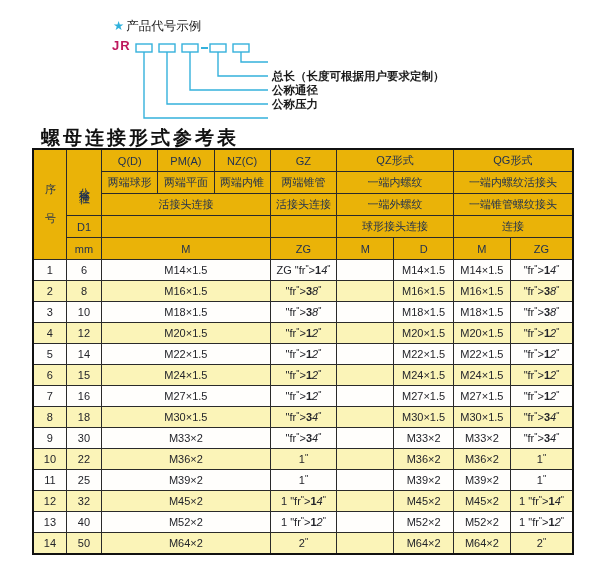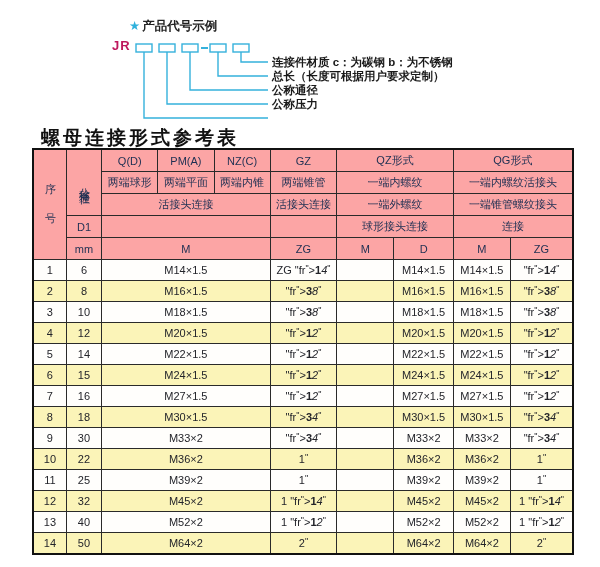--- a/index.html
+++ b/index.html
@@ -2,35 +2,35 @@
 <html><head>
 <meta charset="utf-8">
 <style>
   html,body{margin:0;padding:0;background:#f2f2f2;}
   #page{position:relative;width:600px;height:567px;background:#ffffff;overflow:hidden;
         font-family:"Liberation Sans","DejaVu Sans",sans-serif;color:#222;}
 
   
   #diagram{position:absolute;left:0;top:0;width:600px;height:130px;}
   #diagram svg{position:absolute;left:0;top:0;}
-  .diag-heading{position:absolute;left:113px;top:18px;font-size:12.5px;font-weight:bold;color:#222;margin-left:16px;}
+  .diag-heading{position:absolute;left:113px;top:18px;font-size:12.5px;font-weight:normal;color:#222;}
   .diag-heading .star{color:#2fb1dc;margin-right:2px;}
   .code-prefix{position:absolute;left:112px;top:38px;font-size:13px;font-weight:bold;color:#be185d;letter-spacing:1px;}
   .diag-label{position:absolute;left:272px;height:14px;font-size:11.5px;font-weight:bold;color:#1a1a1a;white-space:nowrap;}
   .dl-0{top:55px}.dl-1{top:69px}.dl-2{top:83px}.dl-3{top:97px}.dl-4{top:111px}
 
   
   .table-title{position:absolute;left:41px;top:125px;font-size:19px;font-weight:bold;
                font-family:"Liberation Serif","DejaVu Serif",serif;letter-spacing:3px;color:#111;}
 
   
   #tbl-wrap{position:absolute;left:32px;top:148px;}
   table{border-collapse:collapse;table-layout:fixed;width:542px;border:2px solid #111;}
   th,td{border:1px solid #2a2a2a;text-align:center;vertical-align:middle;padding:0 1px;overflow:hidden;}
-  thead th{background:#fca5a5;color:#1d2f52;font-weight:normal;font-size:11px;height:21px;}
+  thead th{background:#eab308;color:#1d2f52;font-weight:normal;font-size:11px;height:21px;}
   tbody td{font-size:11px;color:#23242a;height:20px;background:#fffefc;}
   tbody tr:nth-child(even) td{background:#fbf4b8;}
   .vert{writing-mode:vertical-lr;text-orientation:upright;line-height:1;margin:0 auto;}
   .vert-seq{letter-spacing:30px;}
   .vert-dia{letter-spacing:2px;}
   .in{font-size:9px;vertical-align:top;line-height:1;}
 </style>
 </head>
 <body>
 
@@ -49,21 +49,20 @@
         <polyline points="218,52 218,76 268,76"></polyline>
         <polyline points="190,52 190,90 268,90"></polyline>
         <polyline points="167,52 167,104 268,104"></polyline>
         <polyline points="144,52 144,118 268,118"></polyline>
       </g>
     </svg>
     <div class="diag-heading">
       <span class="star">★</span><span>产品代号示例</span>
     </div>
     <div class="code-prefix">JR</div>
-    <div class="diag-label dl-0">连接件材质  c：为碳钢  b：为不锈钢</div>
     <div class="diag-label dl-1">总长（长度可根据用户要求定制）</div>
     <div class="diag-label dl-2">公称通径</div>
     <div class="diag-label dl-3">公称压力</div>
   </div>
 
   <div class="table-title">螺母连接形式参考表</div>
 
   <div id="tbl-wrap">
     <table>
       <colgroup>

